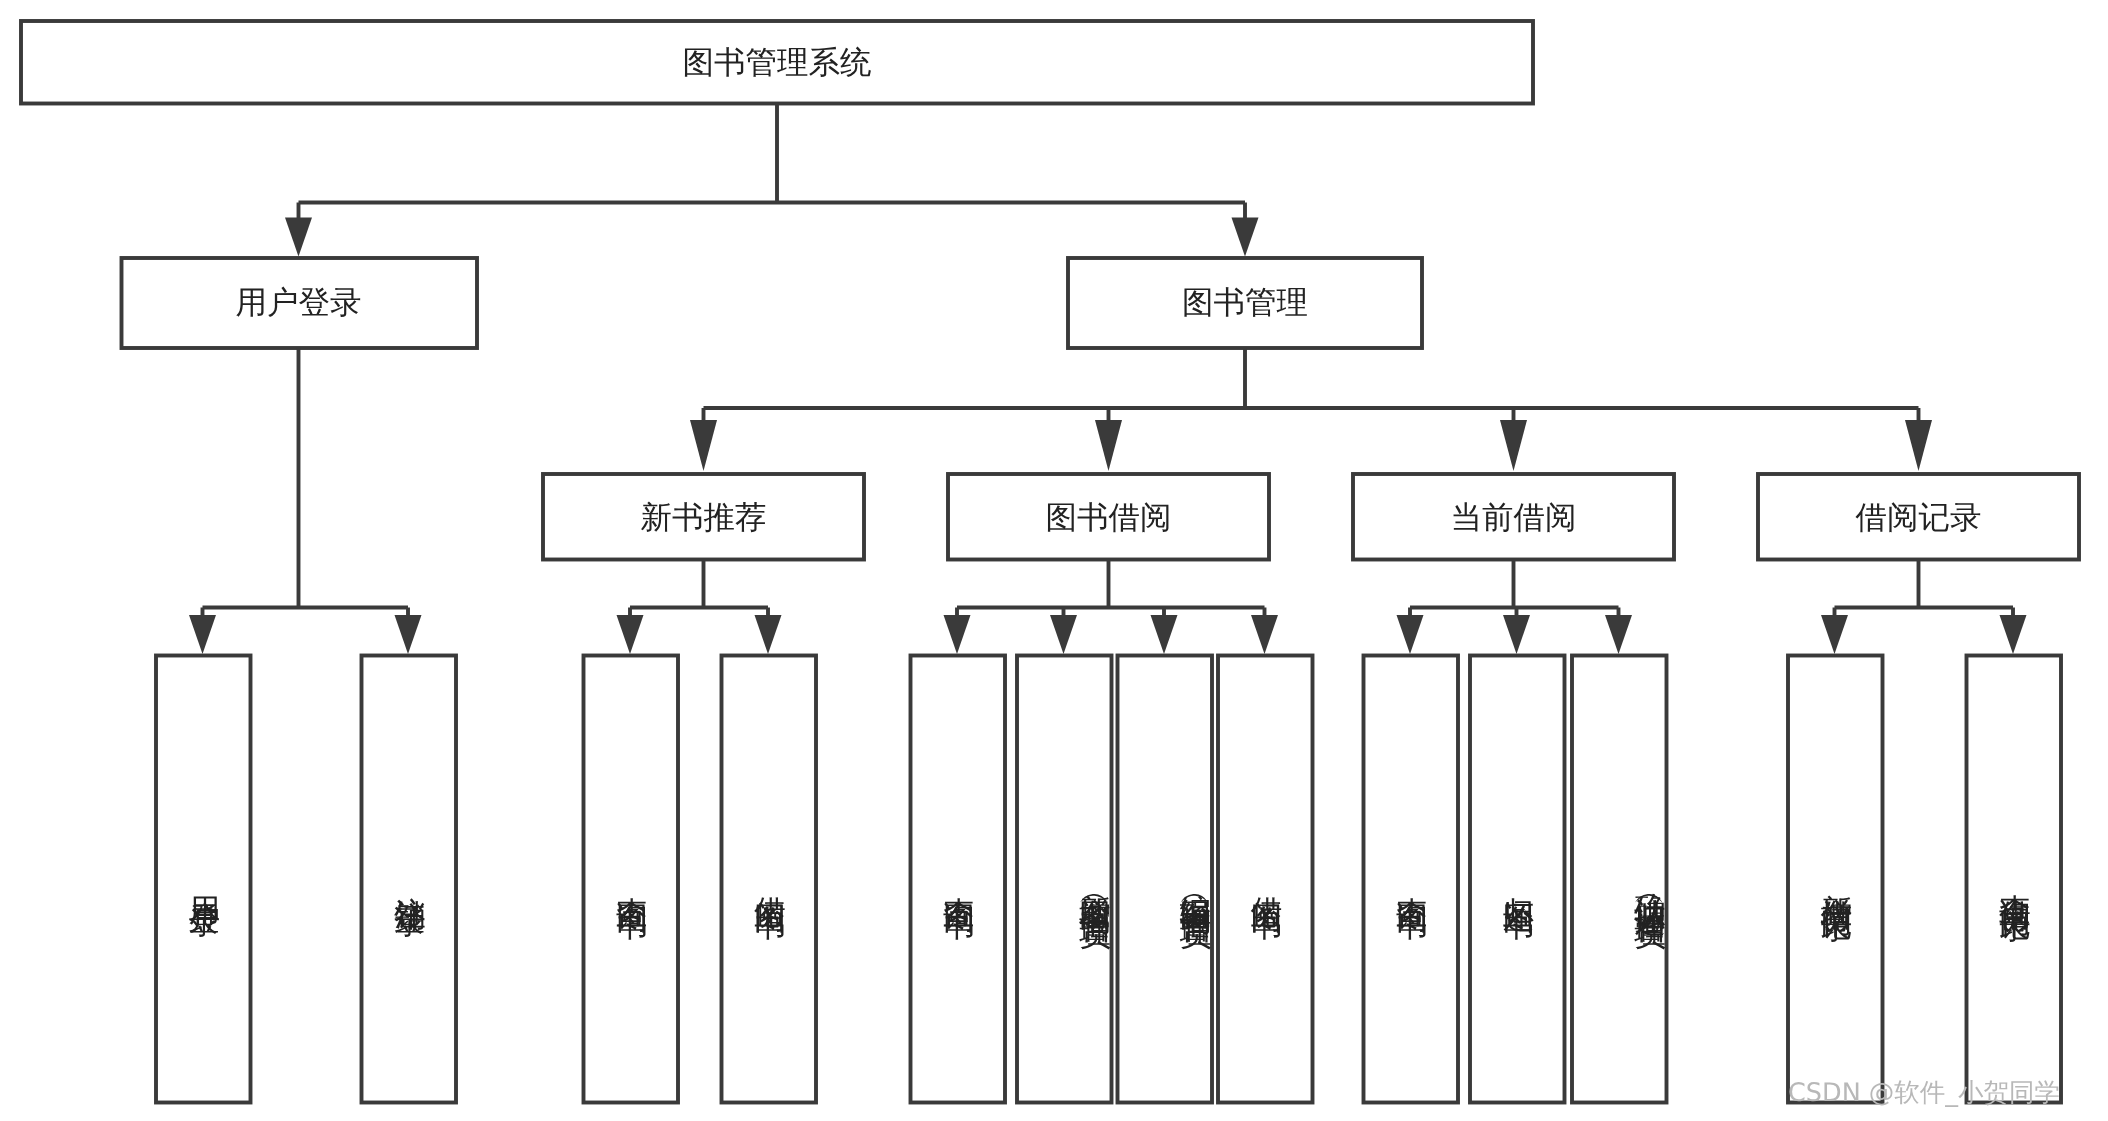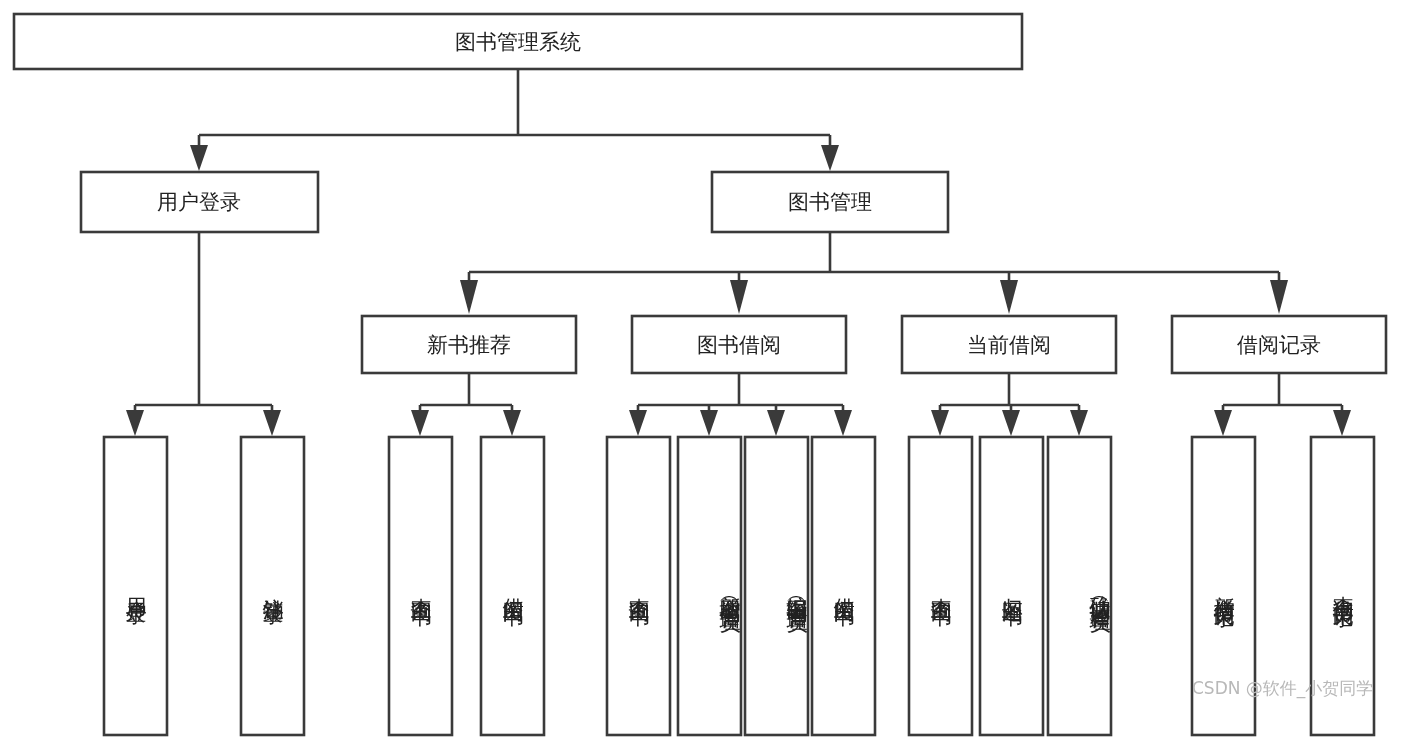--- a/index.html
+++ b/index.html
@@ -207,15 +207,15 @@
   <div class="vlabel" style="left:745px; top:437px; width:63px; height:298px; align-items:flex-start; padding-top:8px; box-sizing:border-box;">编辑图书（管理员）</div>
   <div class="vlabel" style="left:812px; top:437px; width:63px; height:298px;">借阅图书</div>
 
   <div class="vlabel" style="left:909px; top:437px; width:63px; height:298px;">查询图书</div>
   <div class="vlabel" style="left:980px; top:437px; width:63px; height:298px;">归还图书</div>
   <div class="vlabel" style="left:1048px; top:437px; width:63px; height:298px; align-items:flex-start; padding-top:8px; box-sizing:border-box;">确认归还（管理员）</div>
 
   <div class="vlabel" style="left:1192px; top:437px; width:63px; height:298px;">新增借阅记录</div>
   <div class="vlabel" style="left:1311px; top:437px; width:63px; height:298px;">查询借阅记录</div>
 
-  <div class="watermark" style="left:1192px; top:677px;">CSDN @软件_小贺同学</div>
+  <div class="watermark" style="left:1192px; top:717px;">CSDN @软件_小贺同学</div>
 
 </div>
 
 </body></html>

